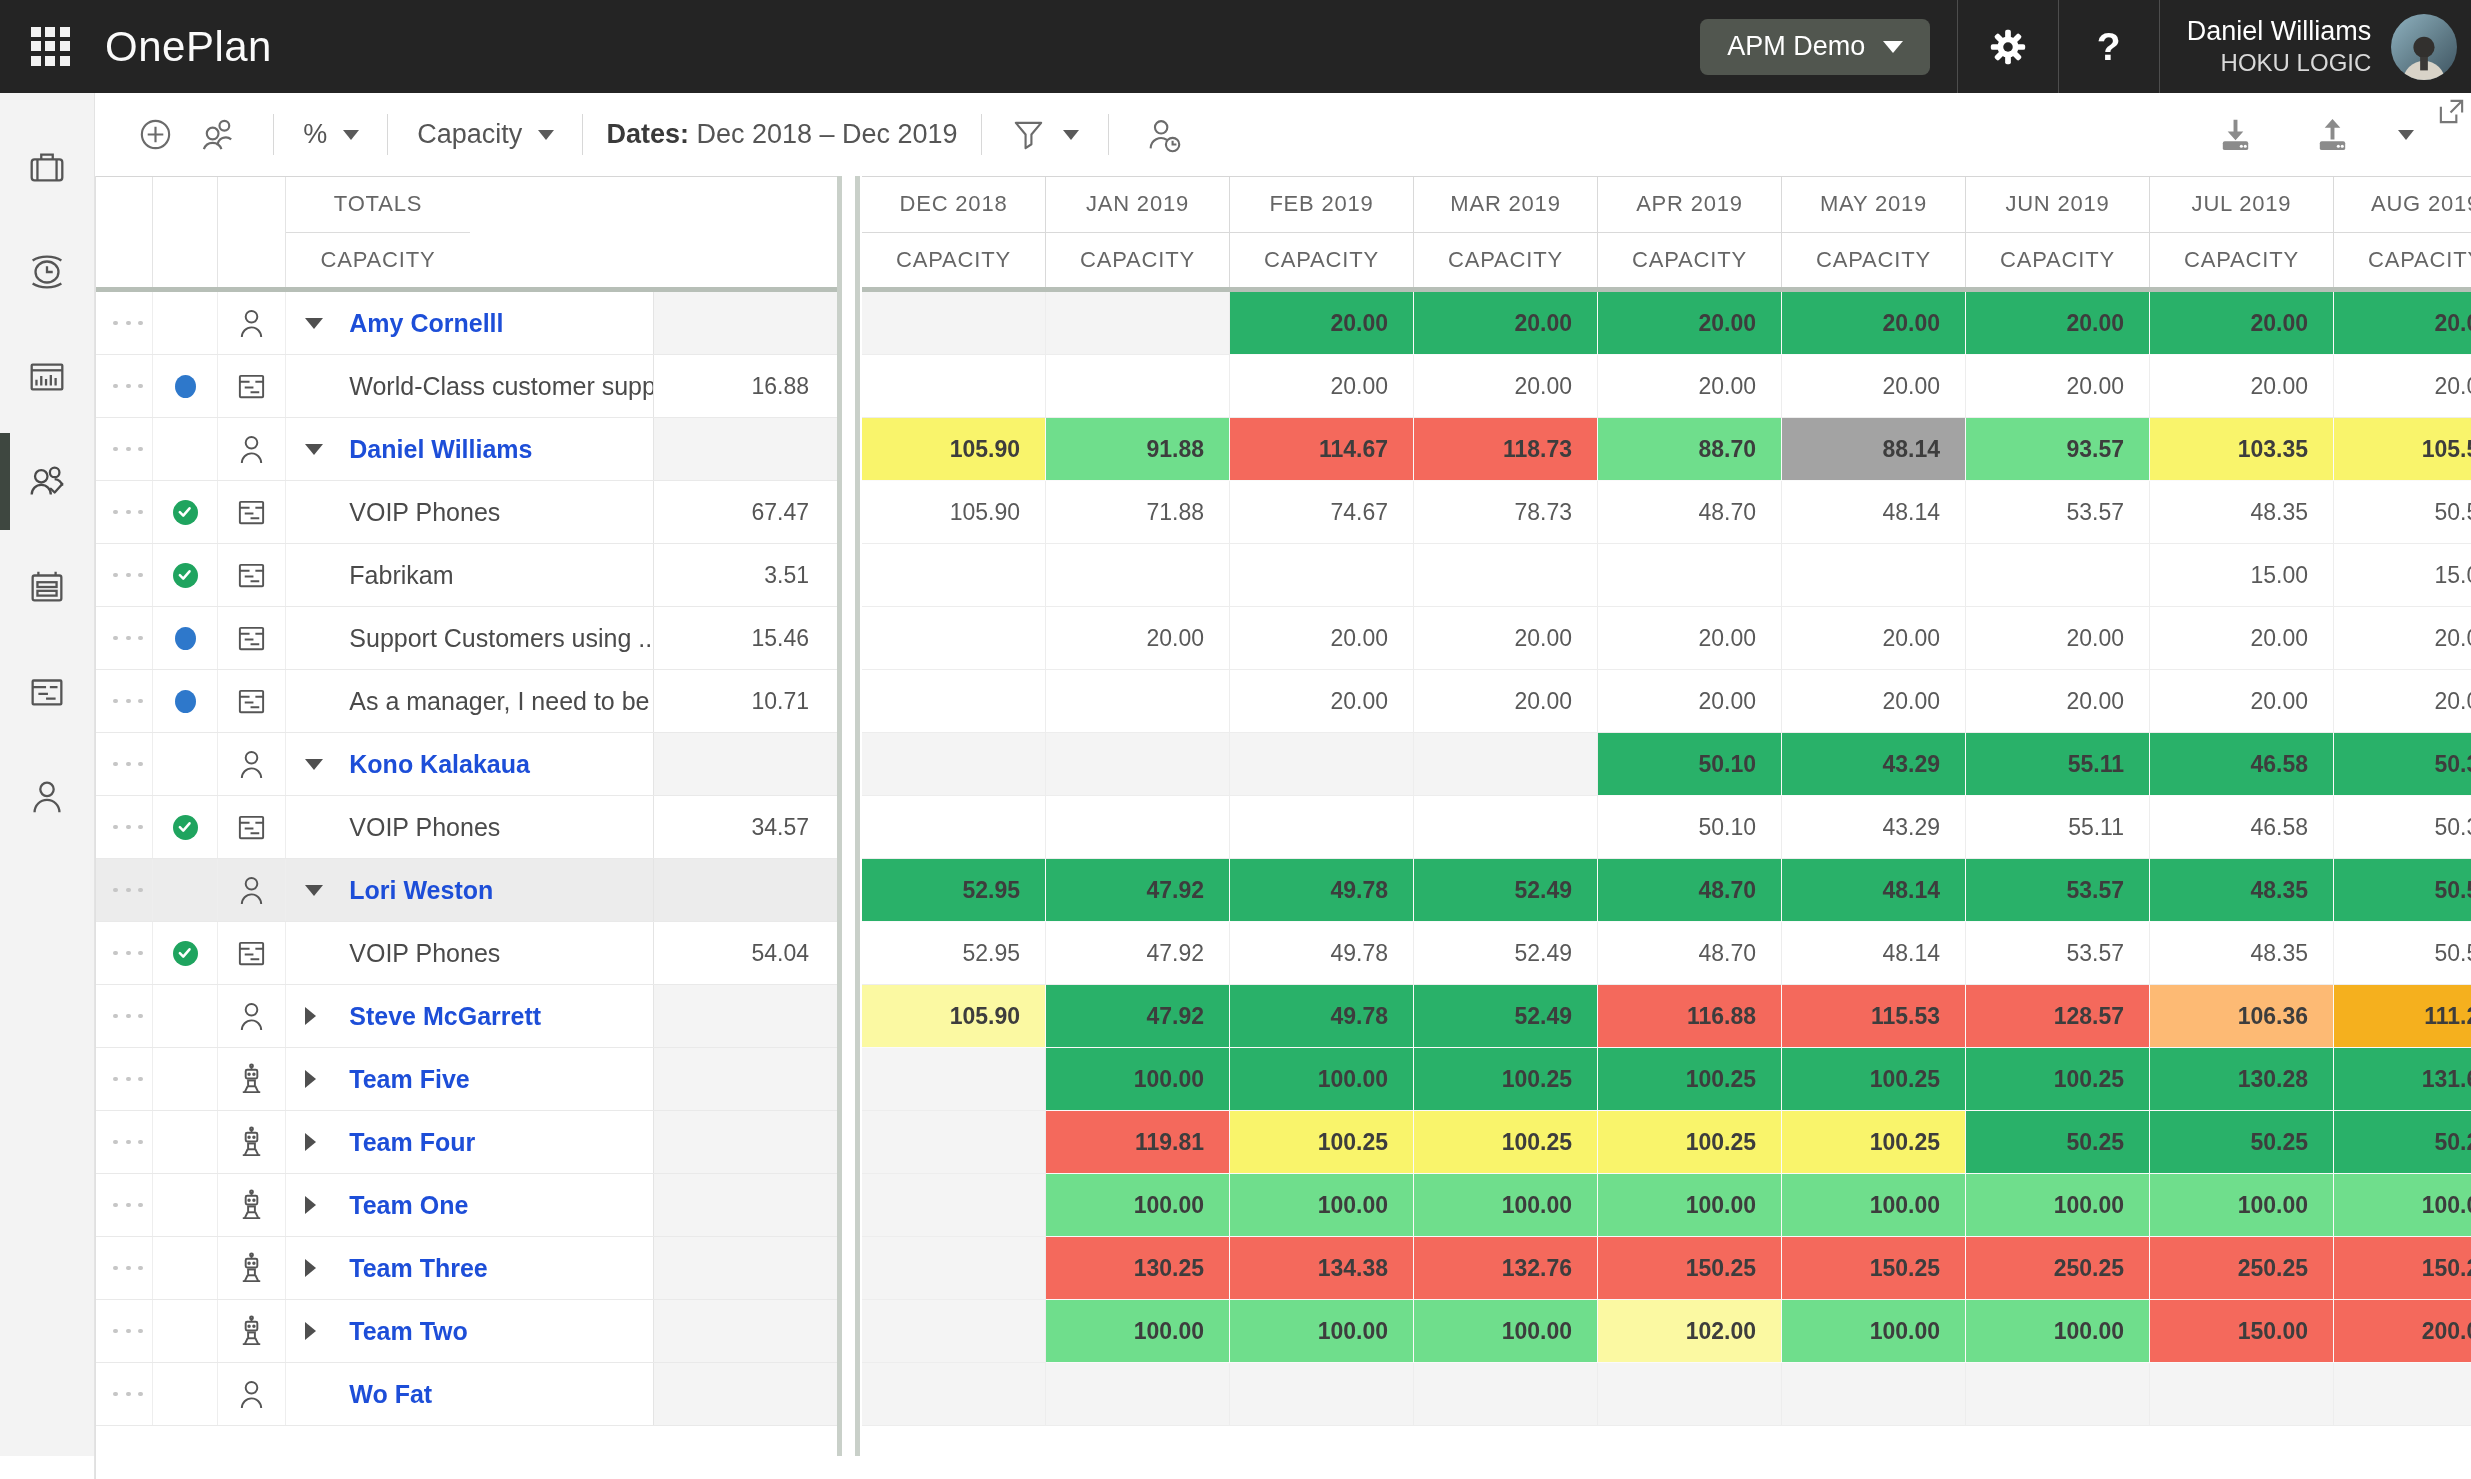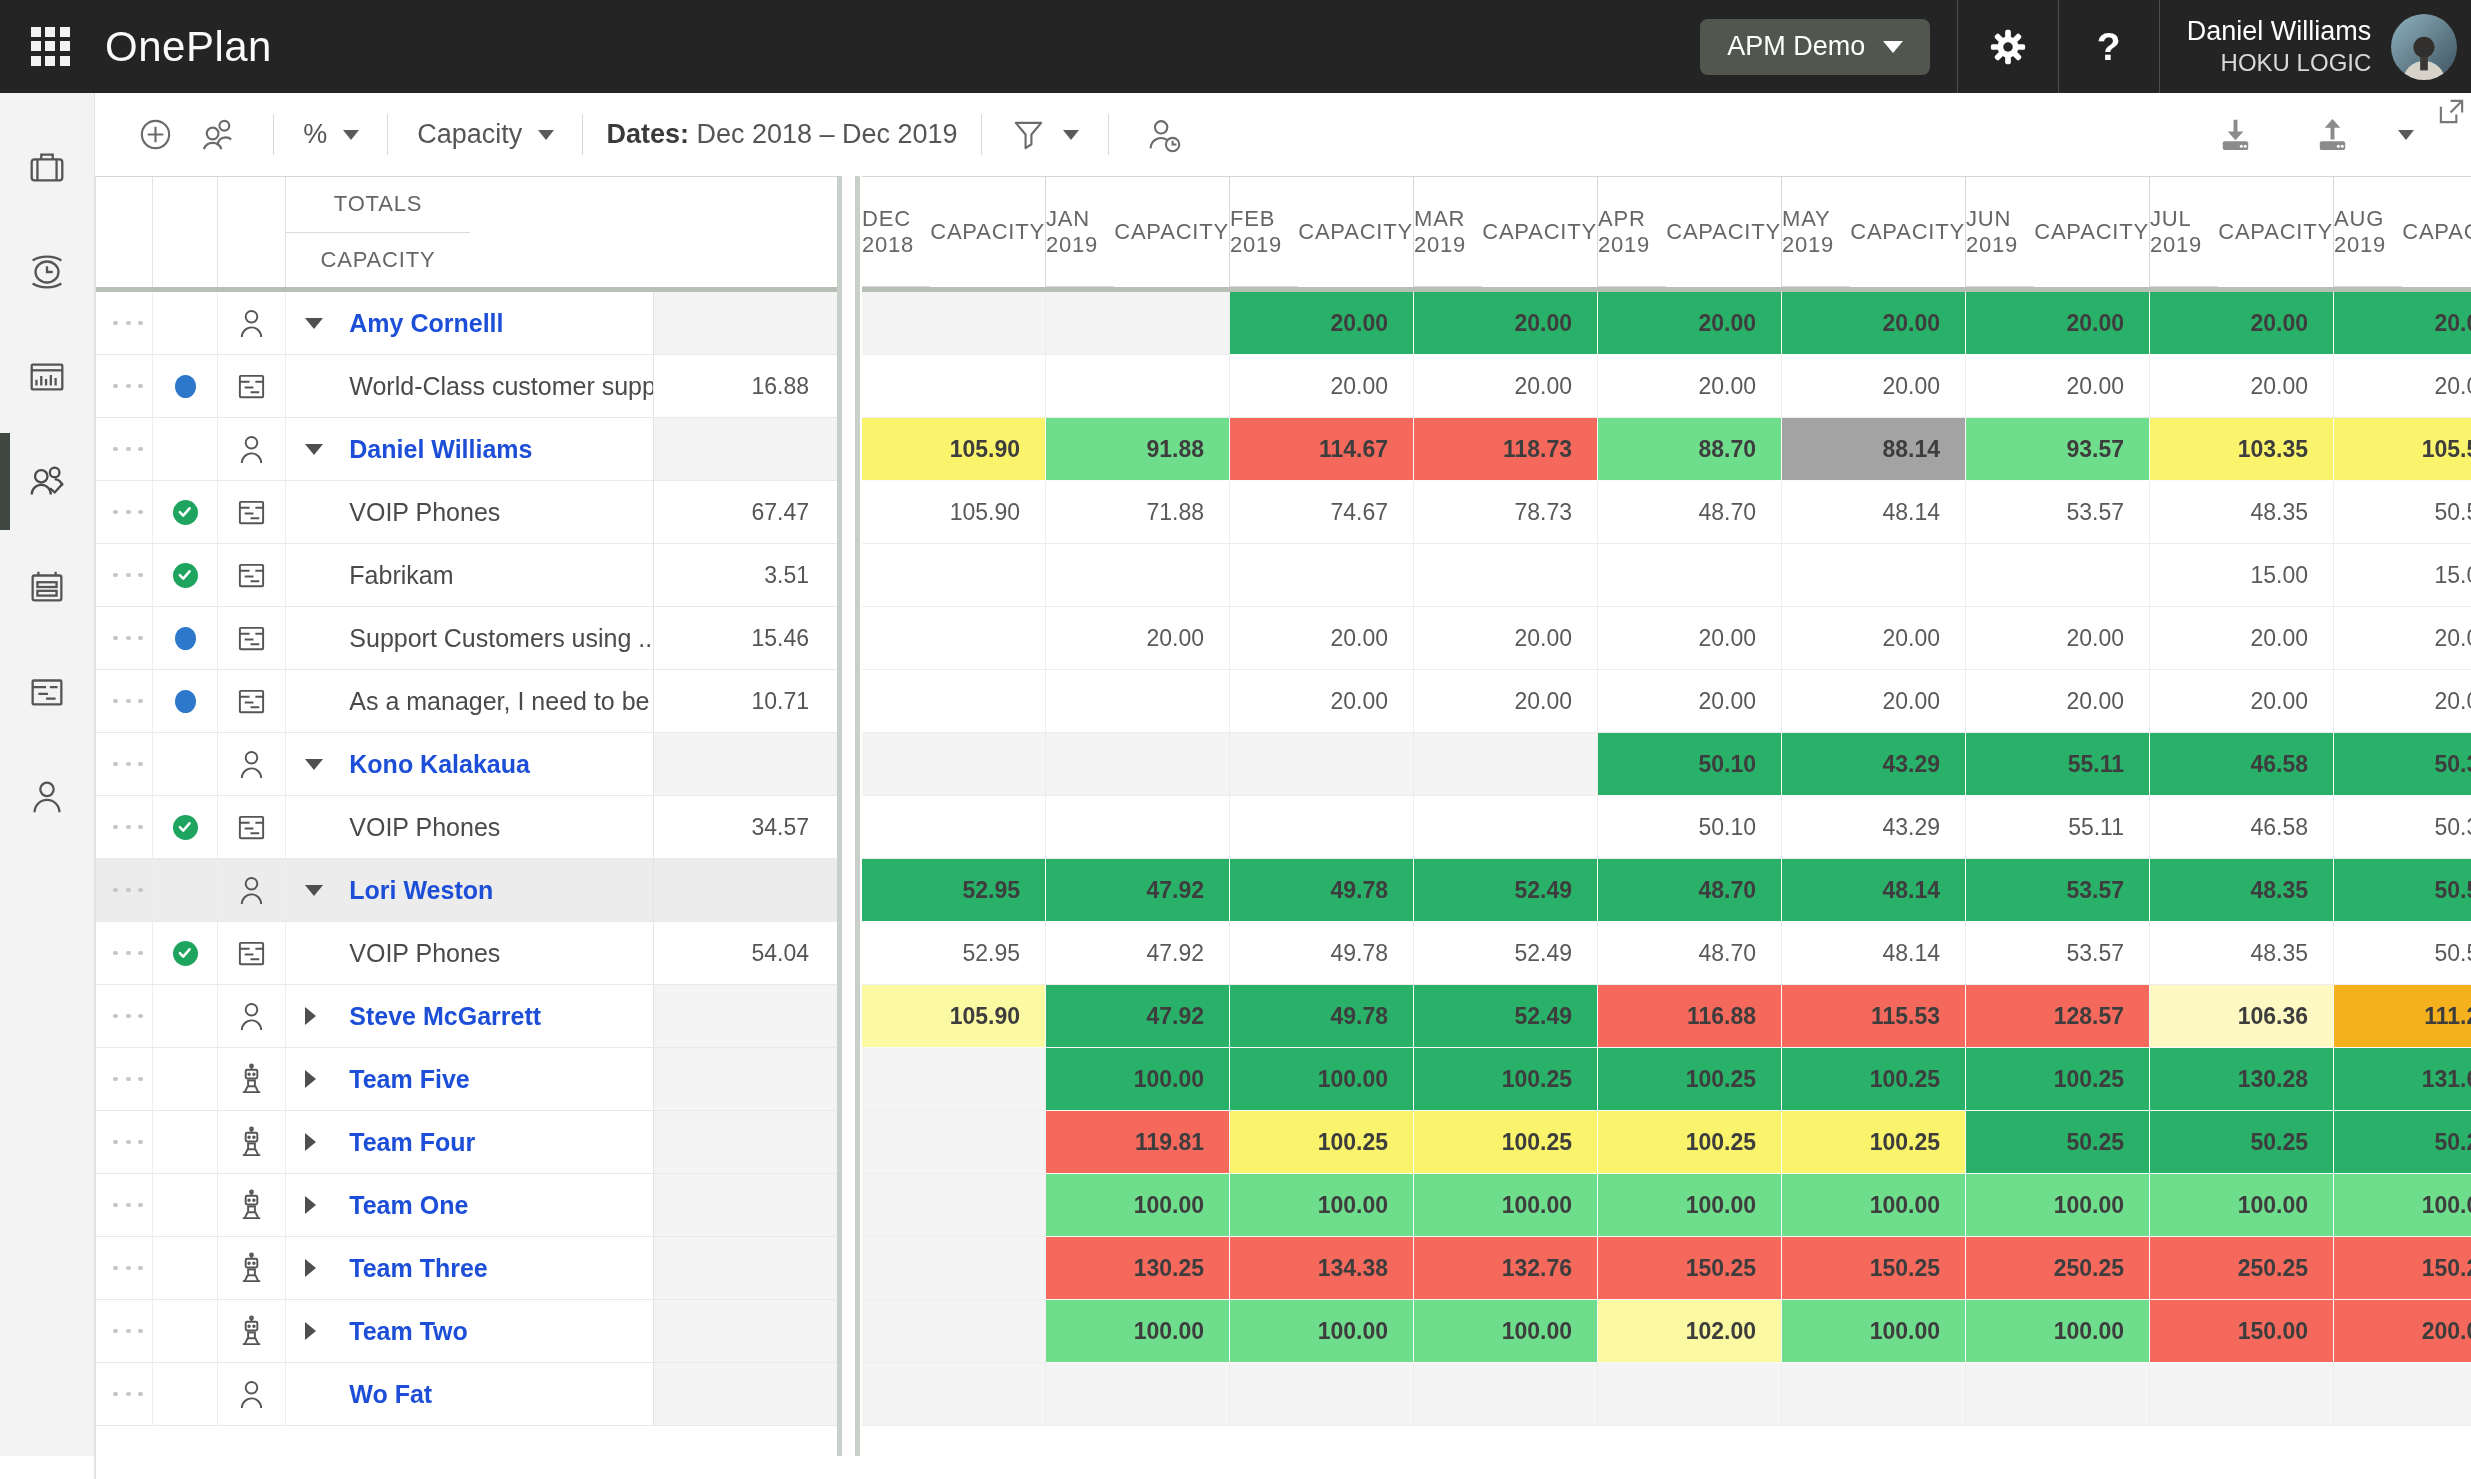--- a/index.html
+++ b/index.html
@@ -62,21 +62,21 @@
   
   .lhead { height:116px; display:flex; border-top:1.9px solid #d6d6d6; border-bottom:5.8px solid #b7bfb7; background:#fff; }
   .lhead .c-dots, .lhead .c-status, .lhead .c-icon { border-right:1px solid #e4e4e4; }
   .lhead .c-name { display:flex; align-items:center; padding-left:64px; border-right:1px solid #dcdcdc; }
   .hdr-txt { font-size:22px; color:#666; letter-spacing:0.8px; }
   .lhead .c-total { display:flex; flex-direction:column; }
   .lhead .c-total > div { flex:1; display:flex; align-items:center; justify-content:center; }
   .lhead .c-total > div:first-child { border-bottom:1px solid #dcdcdc; }
 
   .rhead { height:116px; display:flex; border-top:1.9px solid #d6d6d6; border-bottom:5.8px solid #b7bfb7; background:#fff; width:1660px; }
-  .mcol { width:184px; display:flex; flex-direction:row; border-right:1.9px solid #d9d9d9; }
+  .mcol { width:184px; display:flex; flex-direction:column; border-right:1.9px solid #d9d9d9; }
   .mcol > div { flex:1; display:flex; align-items:center; justify-content:center; }
   .mcol > div:first-child { border-bottom:1.9px solid #d9d9d9; }
 
   
   .c-dots   { width:57px;  flex:none; }
   .c-status { width:65px;  flex:none; }
   .c-icon   { width:68px;  flex:none; }
   .c-name   { width:368px; flex:none; }
   .c-total  { width:184px; flex:none; }
 
@@ -943,21 +943,21 @@
               <div class="cell">50.50</div>
             </div>
             <div class="rrow">
               <div class="cell colored" style="background: rgb(251, 249, 162);">105.90</div>
               <div class="cell colored" style="background: rgb(41, 177, 105);">47.92</div>
               <div class="cell colored" style="background: rgb(41, 177, 105);">49.78</div>
               <div class="cell colored" style="background: rgb(41, 177, 105);">52.49</div>
               <div class="cell colored" style="background: rgb(244, 105, 92);">116.88</div>
               <div class="cell colored" style="background: rgb(244, 105, 92);">115.53</div>
               <div class="cell colored" style="background: rgb(244, 105, 92);">128.57</div>
-              <div class="cell colored" style="background: #fef9c3;">106.36</div>
+              <div class="cell colored" style="background: #fdba74;">106.36</div>
               <div class="cell colored" style="background: rgb(245, 176, 30);">111.20</div>
             </div>
             <div class="rrow">
               <div class="cell e"></div>
               <div class="cell colored" style="background: rgb(41, 177, 105);">100.00</div>
               <div class="cell colored" style="background: rgb(41, 177, 105);">100.00</div>
               <div class="cell colored" style="background: rgb(41, 177, 105);">100.25</div>
               <div class="cell colored" style="background: rgb(41, 177, 105);">100.25</div>
               <div class="cell colored" style="background: rgb(41, 177, 105);">100.25</div>
               <div class="cell colored" style="background: rgb(41, 177, 105);">100.25</div>

